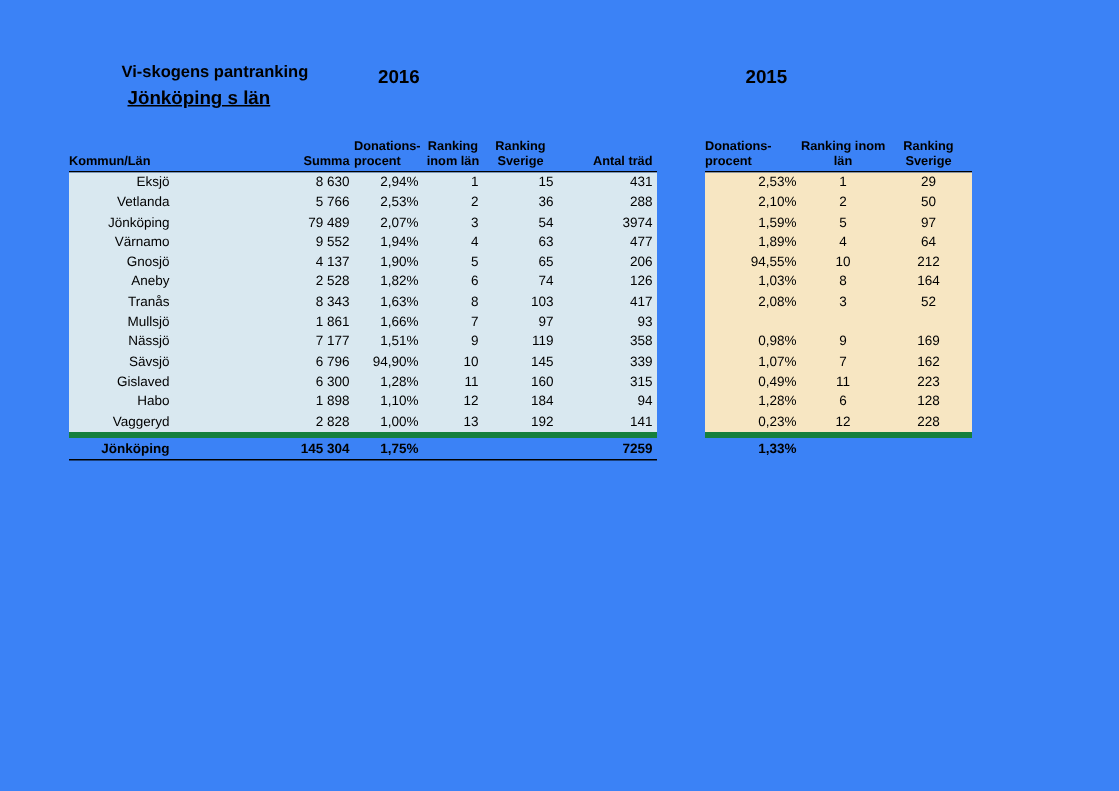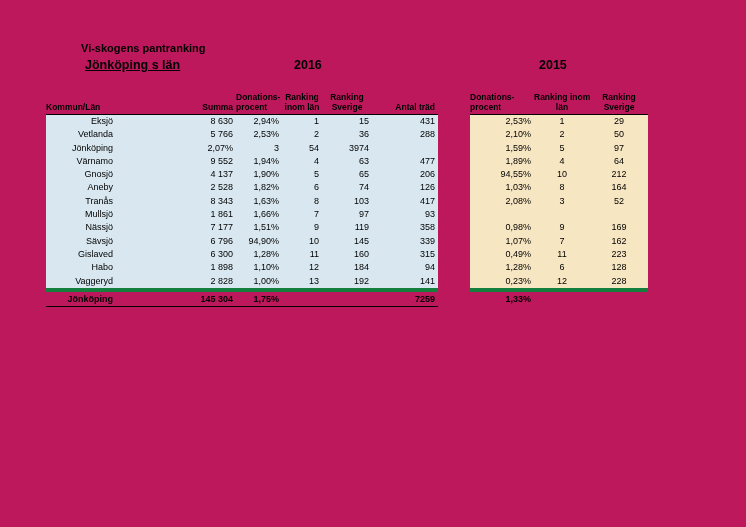--- a/index.html
+++ b/index.html
@@ -1,21 +1,21 @@
 <!DOCTYPE html>
 <html><head>
 <meta charset="utf-8">
 <style>
   * { margin:0; padding:0; box-sizing:border-box; }
   html,body { width:746px; height:527px; background:#ffffff; font-family:"Liberation Sans", sans-serif; color:#000; }
-  .sheet { position:relative; width:746px; height:527px; background:#be185d; overflow:hidden; }
+  .sheet { position:relative; width:746px; height:527px; background:#3b82f6; overflow:hidden; }
 
   .title    { position:absolute; left:81px; top:42px;  font-size:11px;   font-weight:bold; white-space:nowrap; }
   .subtitle { position:absolute; left:85px; top:58px;  font-size:12.5px; font-weight:bold; white-space:nowrap;text-decoration:underline; }
-  .year     { position:absolute; top:58px; font-size:12.5px; font-weight:bold;margin-left:42px; }
+  .year     { position:absolute; top:44px; font-size:12.5px; font-weight:bold; }
   .year-2016 { left:252px; }
   .year-2015 { left:497px; }
 
   .tbl { position:absolute; top:88px; font-size:9px; }
   .tbl-2016 { left:46px;  width:392px; }
   .tbl-2015 { left:470px; width:178px; }
 
   .grid16 { display:grid; grid-template-columns:70px 120px 46px 40px 50px 66px; }
   .grid15 { display:grid; grid-template-columns:64px 56px 58px; }
 
@@ -76,20 +76,21 @@
         <div class="trow grid16">
     <div class="cell r">Vetlanda</div>
     <div class="cell r">5 766</div>
     <div class="cell r">2,53%</div>
     <div class="cell r">2</div>
     <div class="cell r">36</div>
     <div class="cell r">288</div>
   </div>
         <div class="trow grid16">
     <div class="cell r">Jönköping</div>
+    <div class="cell r">79 489</div>
     <div class="cell r">2,07%</div>
     <div class="cell r">3</div>
     <div class="cell r">54</div>
     <div class="cell r">3974</div>
   </div>
         <div class="trow grid16">
     <div class="cell r">Värnamo</div>
     <div class="cell r">9 552</div>
     <div class="cell r">1,94%</div>
     <div class="cell r">4</div>

